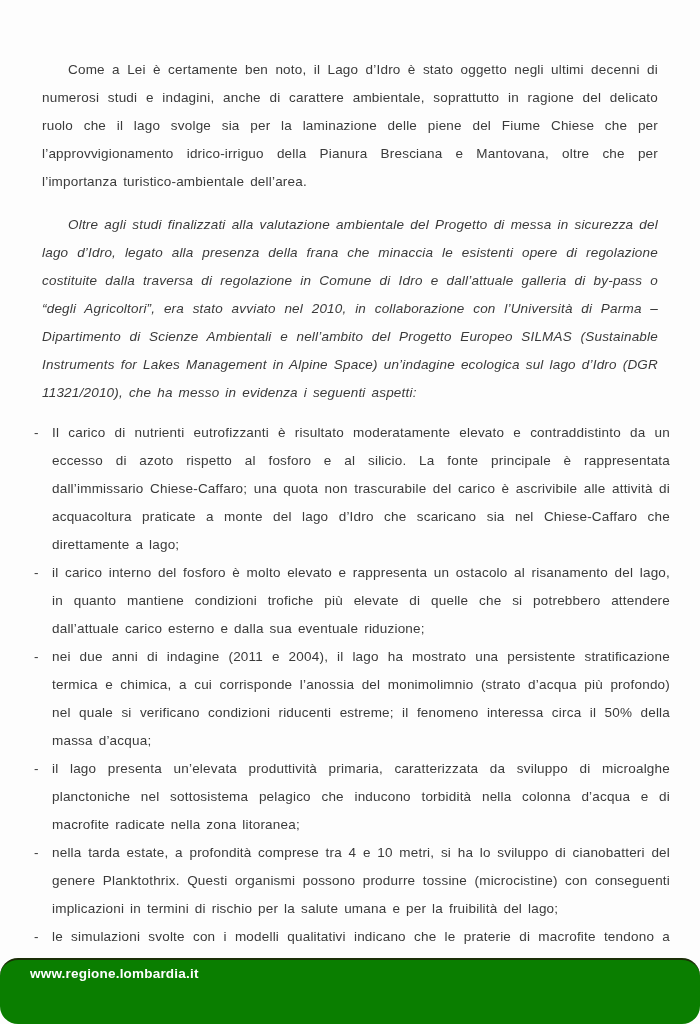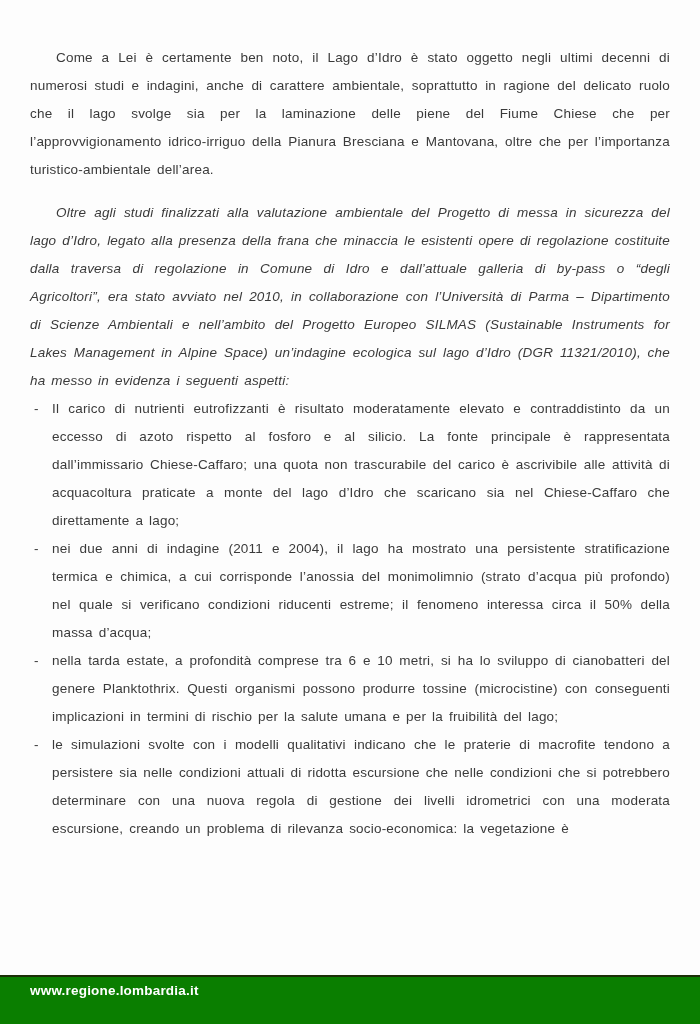--- a/index.html
+++ b/index.html
@@ -24,21 +24,21 @@
     position:absolute;
     top:44px;left:30px;right:30px;
     color:var(--text-color);
     font-size:13.5px;
     line-height:28px;
     letter-spacing:0.2px;
     word-spacing:2px;
     text-align:justify;
   }
   .content p{
-    margin:0;
+    margin:12px;
     text-indent:26px;
   }
   .content p + p{
     margin-top:15px;
     font-style:italic;
   }
   ul.points{
     margin:0;
     padding:0;
     list-style:none;
@@ -50,24 +50,25 @@
   }
   ul.points li::before{
     content:"-";
     position:absolute;
     left:4px;
     top:0;
   }
   .footer{
     position:absolute;
     left:0;right:0;bottom:0;
-    height:49px;
+    height:66px;
     background:var(--footer-green);
     border-top:2px solid var(--footer-border);
     box-sizing:border-box;
+    border-radius:18px;
   }
   .footer .url{
     display:block;
     padding:6px 0 0 30px;
     color:#ffffff;
     font-weight:bold;
     font-size:13.5px;
     letter-spacing:0.2px;
   }
 </style>
@@ -75,22 +76,24 @@
 <body>
 
 <div class="page">
 
   <div class="content">
     <p>Come a Lei è certamente ben noto, il Lago d’Idro è stato oggetto negli ultimi decenni di numerosi studi e indagini, anche di carattere ambientale, soprattutto in ragione del delicato ruolo che il lago svolge sia per la laminazione delle piene del Fiume Chiese che per l’approvvigionamento idrico-irriguo della Pianura Bresciana e Mantovana, oltre che per l’importanza turistico-ambientale dell’area.</p>
     <p>Oltre agli studi finalizzati alla valutazione ambientale del Progetto di messa in sicurezza del lago d’Idro, legato alla presenza della frana che minaccia le esistenti opere di regolazione costituite dalla traversa di regolazione in Comune di Idro e dall’attuale galleria di by-pass o “degli Agricoltori”, era stato avviato nel 2010, in collaborazione con l’Università di Parma – Dipartimento di Scienze Ambientali e nell’ambito del Progetto Europeo SILMAS (Sustainable Instruments for Lakes Management in Alpine Space) un’indagine ecologica sul lago d’Idro (DGR 11321/2010), che ha messo in evidenza i seguenti aspetti:</p>
 
     <ul class="points">
       <li>Il carico di nutrienti eutrofizzanti è risultato moderatamente elevato e contraddistinto da un eccesso di azoto rispetto al fosforo e al silicio. La fonte principale è rappresentata dall’immissario Chiese-Caffaro; una quota non trascurabile del carico è ascrivibile alle attività di acquacoltura praticate a monte del lago d’Idro che scaricano sia nel Chiese-Caffaro che direttamente a lago;</li>
+      <li>il carico interno del fosforo è molto elevato e rappresenta un ostacolo al risanamento del lago, in quanto mantiene condizioni trofiche più elevate di quelle che si potrebbero attendere dall’attuale carico esterno e dalla sua eventuale riduzione;</li>
       <li>nei due anni di indagine (2011 e 2004), il lago ha mostrato una persistente stratificazione termica e chimica, a cui corrisponde l’anossia del monimolimnio (strato d’acqua più profondo) nel quale si verificano condizioni riducenti estreme; il fenomeno interessa circa il 50% della massa d’acqua;</li>
-      <li>nella tarda estate, a profondità comprese tra 6 e 10 metri, si ha lo sviluppo di cianobatteri del genere Planktothrix. Questi organismi possono produrre tossine (microcistine) con conseguenti implicazioni in termini di rischio per la salute umana e per la fruibilità del lago;</li>
+      <li>il lago presenta un’elevata produttività primaria, caratterizzata da sviluppo di microalghe planctoniche nel sottosistema pelagico che inducono torbidità nella colonna d’acqua e di macrofite radicate nella zona litoranea;</li>
+      <li>nella tarda estate, a profondità comprese tra 4 e 10 metri, si ha lo sviluppo di cianobatteri del genere Planktothrix. Questi organismi possono produrre tossine (microcistine) con conseguenti implicazioni in termini di rischio per la salute umana e per la fruibilità del lago;</li>
       <li>le simulazioni svolte con i modelli qualitativi indicano che le praterie di macrofite tendono a persistere sia nelle condizioni attuali di ridotta escursione che nelle condizioni che si potrebbero determinare con una nuova regola di gestione dei livelli idrometrici con una moderata escursione, creando un problema di rilevanza socio-economica: la vegetazione è</li>
     </ul>
   </div>
 
   <div class="footer">
     <span class="url">www.regione.lombardia.it</span>
   </div>
 
 </div>
 

